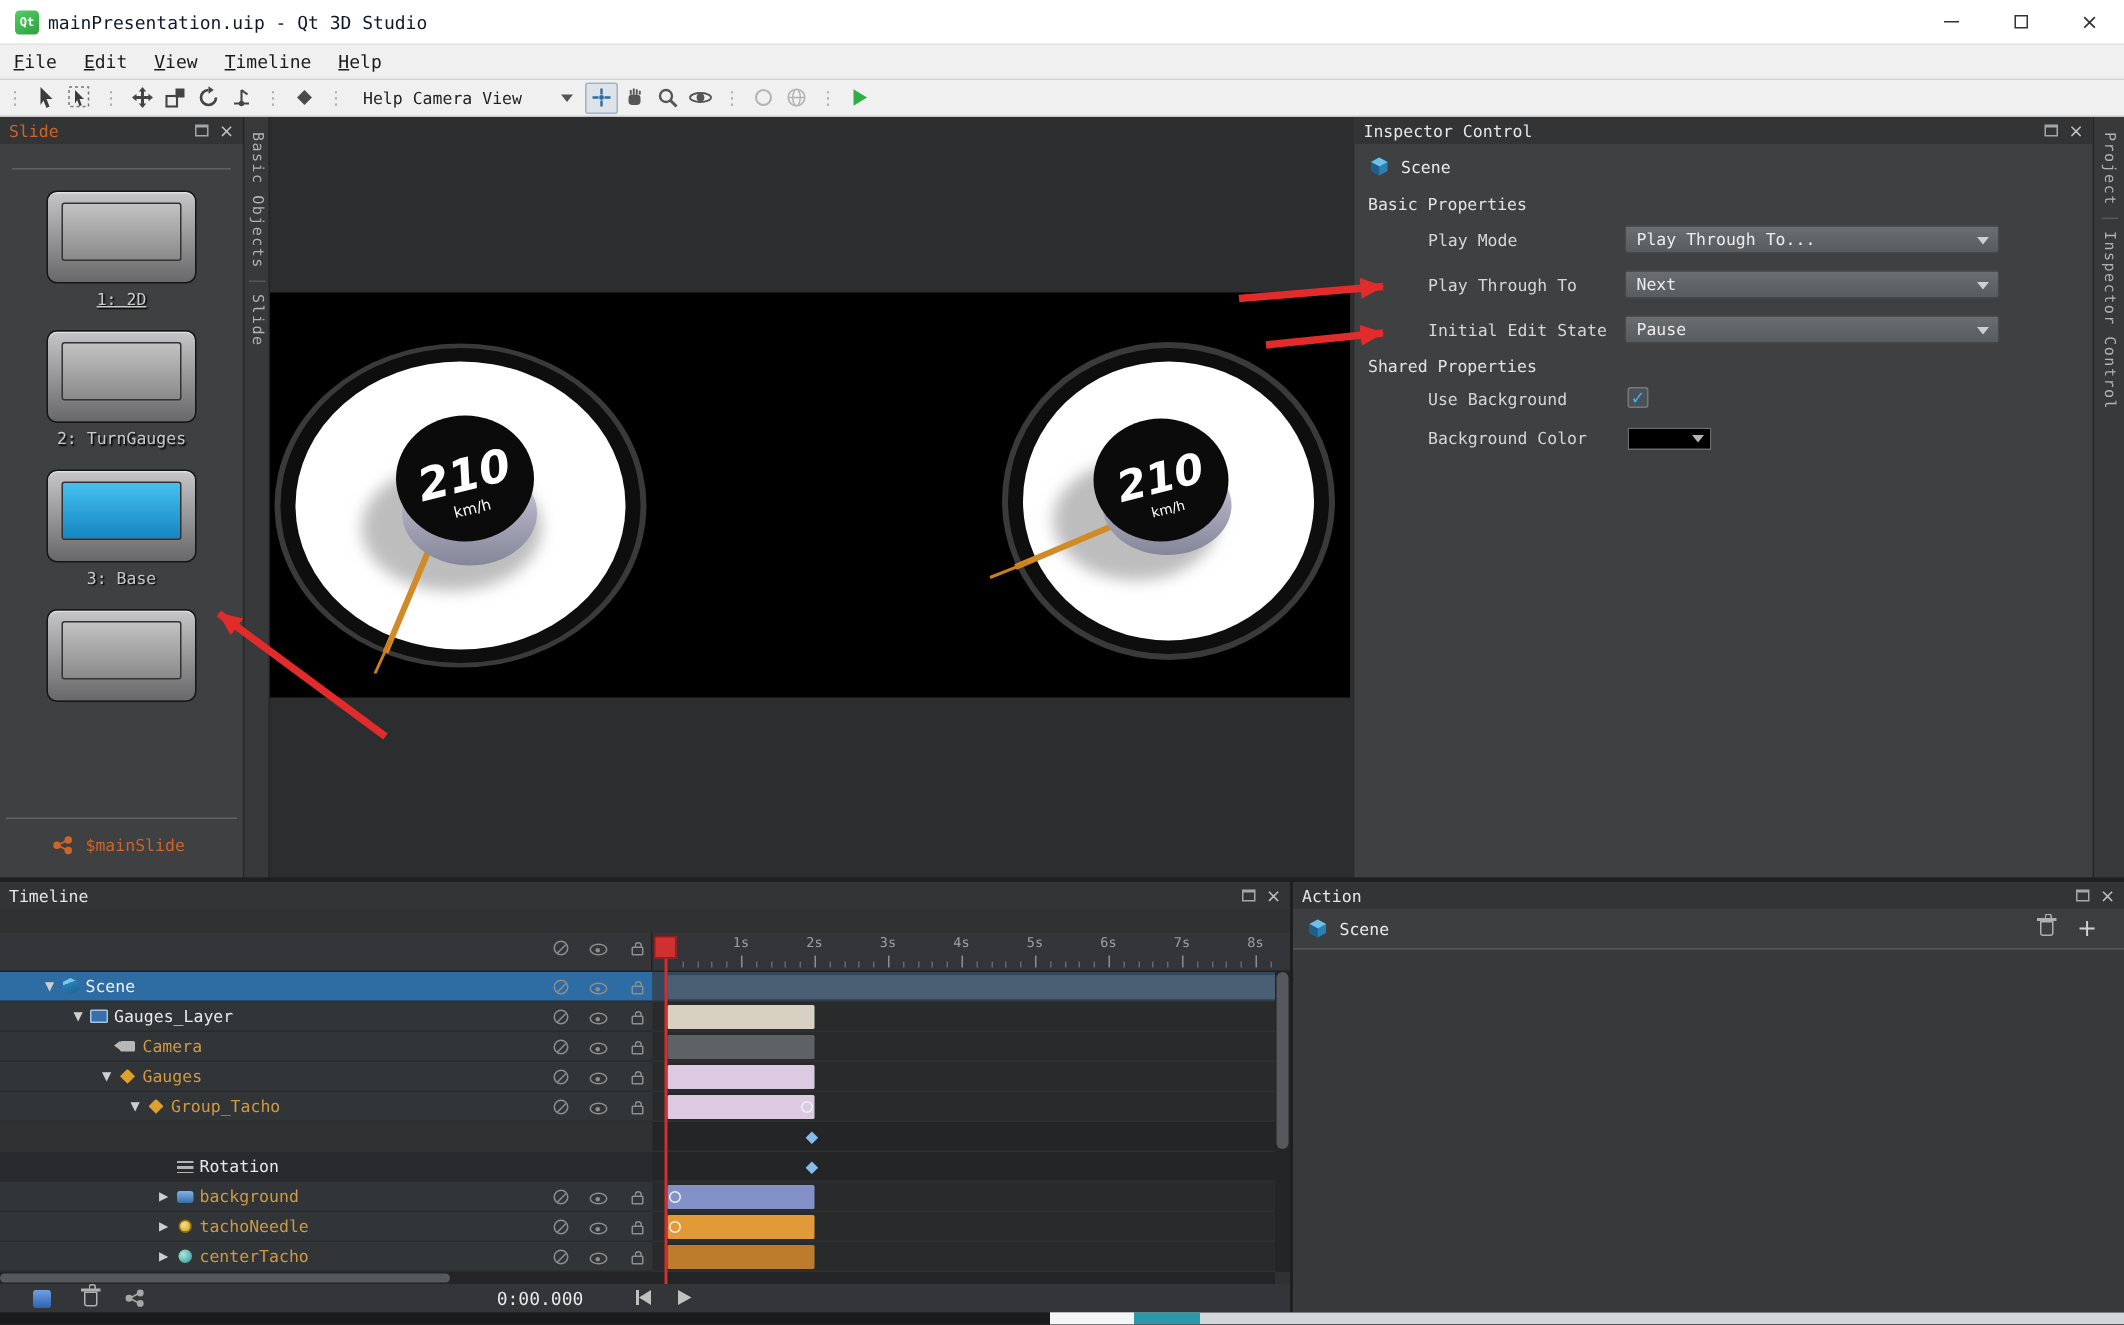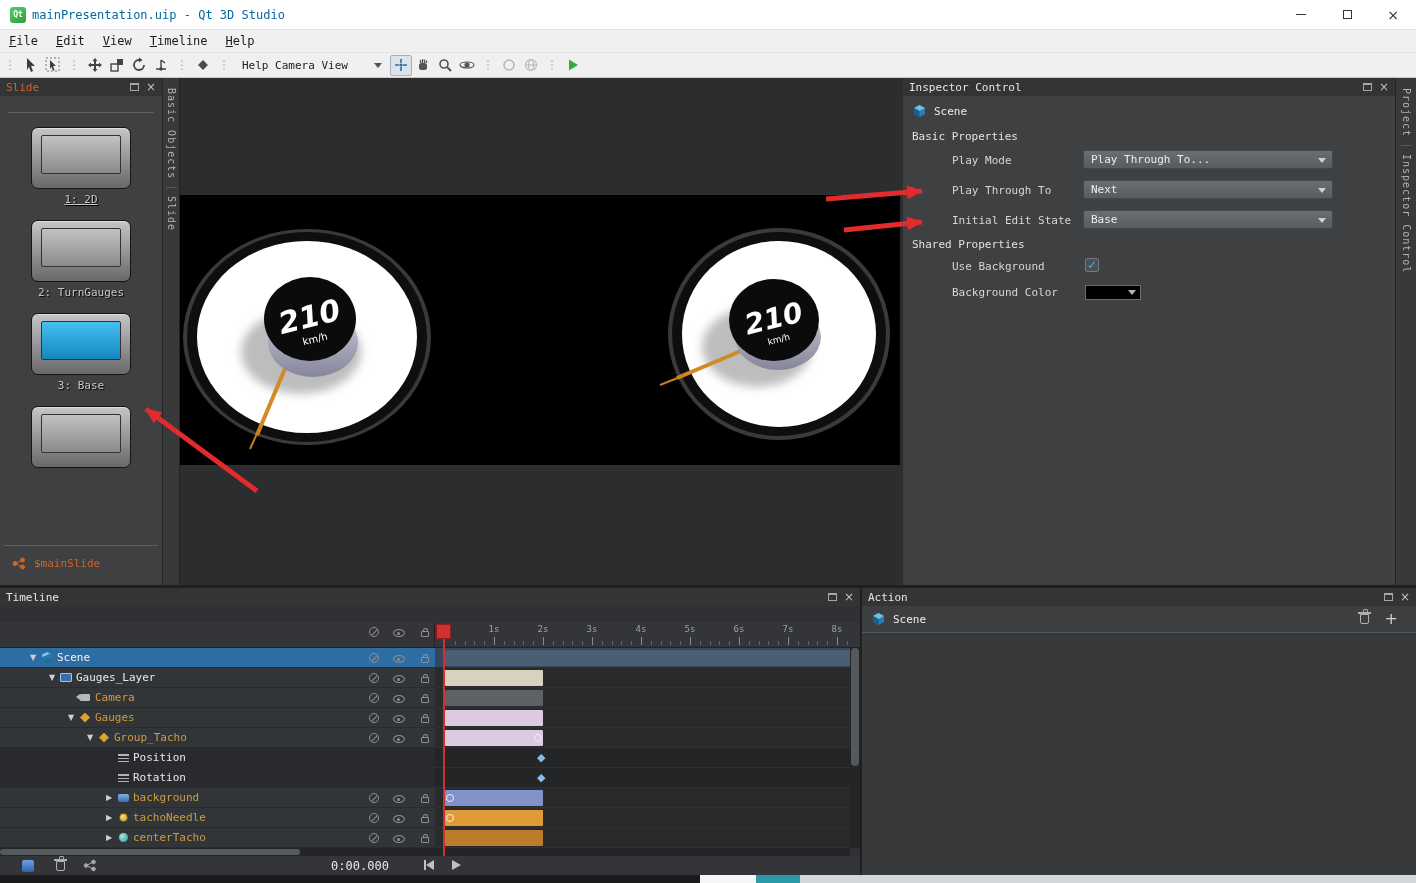--- a/index.html
+++ b/index.html
@@ -3,21 +3,21 @@
 <meta charset="utf-8">
 <style>
   *{margin:0;padding:0;box-sizing:border-box}
   html,body{width:1416px;height:883px}
   body{position:relative;background:#2c2d2f;font-family:"DejaVu Sans Mono","Liberation Mono",monospace;font-size:11px;color:#ddd;overflow:hidden}
   .glyph{font-family:"DejaVu Sans","Liberation Sans",sans-serif}
 
   
   .titlebar{position:absolute;left:0;top:0;width:1416px;height:30px;background:#ffffff;border-bottom:1px solid #e2e2e2;display:flex;align-items:center;color:#111}
   .app-ico{width:16px;height:16px;border-radius:3px;background:linear-gradient(145deg,#53d063,#2e9e3e);margin:0 6px 0 10px;color:#fff;font-size:8px;font-weight:bold;display:flex;align-items:center;justify-content:center}
-  .title-text{font-size:12px;color:#0369a1}
+  .title-text{font-size:12px;color:#0f172a}
   .win-btns{margin-left:auto;display:flex;height:30px}
   .win-btn{width:46px;height:30px;display:flex;align-items:center;justify-content:center;color:#333}
   .min-bar{width:10px;height:1px;background:#333}
   .max-box{width:9px;height:9px;border:1px solid #333}
   .close-x{font-size:14px;line-height:1;font-family:"DejaVu Sans",sans-serif}
 
   .menubar{position:absolute;left:0;top:30px;width:1416px;height:23px;background:#f0f0f0;display:flex;align-items:center;color:#1a1a1a;border-bottom:1px solid #e3e3e3}
   .menu-item{display:inline-block;padding:0 9px;line-height:23px;font-size:12px}
   .menu-item::first-letter{text-decoration:underline}
 
@@ -39,21 +39,21 @@
   .slide-panel{position:absolute;left:0;top:78px;width:163px;height:507px;background:#3e4042;border-right:1px solid #232527}
   .slide-title{color:#d06428}
   .slide-list{position:absolute;left:0;top:18px;right:0;bottom:40px;overflow:hidden;padding-top:14px}
   .slide-item{margin-bottom:14px}
   .thumb-frame{width:100px;height:62px;border-radius:7px;background:linear-gradient(180deg,#c6c6c8,#68686a);border:1px solid #151617;position:relative;margin:0 auto;box-shadow:inset 0 1px 0 rgba(255,255,255,.45)}
   .thumb-screen{position:absolute;left:9px;right:9px;top:7px;bottom:14px;border-radius:2px;border:1px solid #333}
   .slide-label{text-align:center;margin-top:4px;font-size:11px;color:#c8c8c8;text-shadow:1px 1px 1px #000}
   .slide-sep{height:1px;background:#5e6062;margin:2px 8px 14px}
   .slide-footer{position:absolute;left:0;bottom:0;right:0;height:40px}
   .slide-footer .fsep{height:1px;background:#5e6062;margin:0 4px}
-  .footer-row{display:flex;align-items:center;gap:9px;padding:11px 0 0 12px}
+  .footer-row{display:flex;align-items:center;gap:9px;padding:11px 0 0 35px}
   .footer-label{color:#d06428}
 
   
   .vstrip{position:absolute;top:78px;height:507px;background:#37393b;display:flex;flex-direction:column;align-items:center;padding-top:6px}
   .vstrip.left{left:163px;width:17px;border-right:1px solid #232527}
   .vstrip.right{left:1395px;width:21px;border-left:1px solid #232527}
   .vtab{writing-mode:vertical-rl;color:#b2b2b2;font-size:10px;letter-spacing:1px;padding:4px 0}
   .vsep{width:11px;height:1px;background:#55575a;margin:4px 0}
 
   
@@ -405,21 +405,21 @@
   </div>
 
   <div class="prop-label" style="top:106px">Play Through To</div>
   <div class="dd" style="top:102px">
     <span>Next</span>
       <span class="caret-d"></span>
   </div>
 
   <div class="prop-label" style="top:136px">Initial Edit State</div>
   <div class="dd" style="top:132px">
-    <span>Base</span>
+    <span>Pause</span>
       <span class="caret-d"></span>
   </div>
 
   <div class="sec-hdr" style="top:160px">Shared Properties</div>
 
   <div class="prop-label" style="top:182px">Use Background</div>
   <div class="chk" style="top:180px">✓</div>
 
   <div class="prop-label" style="top:208px">Background Color</div>
   <div class="swatch" style="top: 207px; background: rgb(0, 0, 0);">
@@ -570,28 +570,20 @@
       <span class="tgl tgl-eye"><span class="ico-eye"></span></span>
       <span class="tgl tgl-lock"><span class="ico-lock"></span></span>
     </div>
     <div class="tl-track">
           <div class="tl-bar" style="left: 10px; width: 98px; background: rgb(220, 202, 226);">
             <span class="kf-circle" style="right: 1px;"></span>
           </div>
         </div>
   </div>
       <div class="tl-row prop-row">
-    <div class="tl-tree" style="padding-left: 102px;">
-      <span class="tl-arrow"></span>
-      <span class="obj-ico">
-            <span class="oi oi-prop"></span>
-          </span>
-      <span class="tl-label" style="color: rgb(232, 232, 232);">Position</span>
-
-    </div>
     <div class="tl-track">
           <span class="kf-diamond glyph" style="left: 102px;">◆</span>
         </div>
   </div>
       <div class="tl-row prop-row">
     <div class="tl-tree" style="padding-left: 102px;">
       <span class="tl-arrow"></span>
       <span class="obj-ico">
             <span class="oi oi-prop"></span>
           </span>

